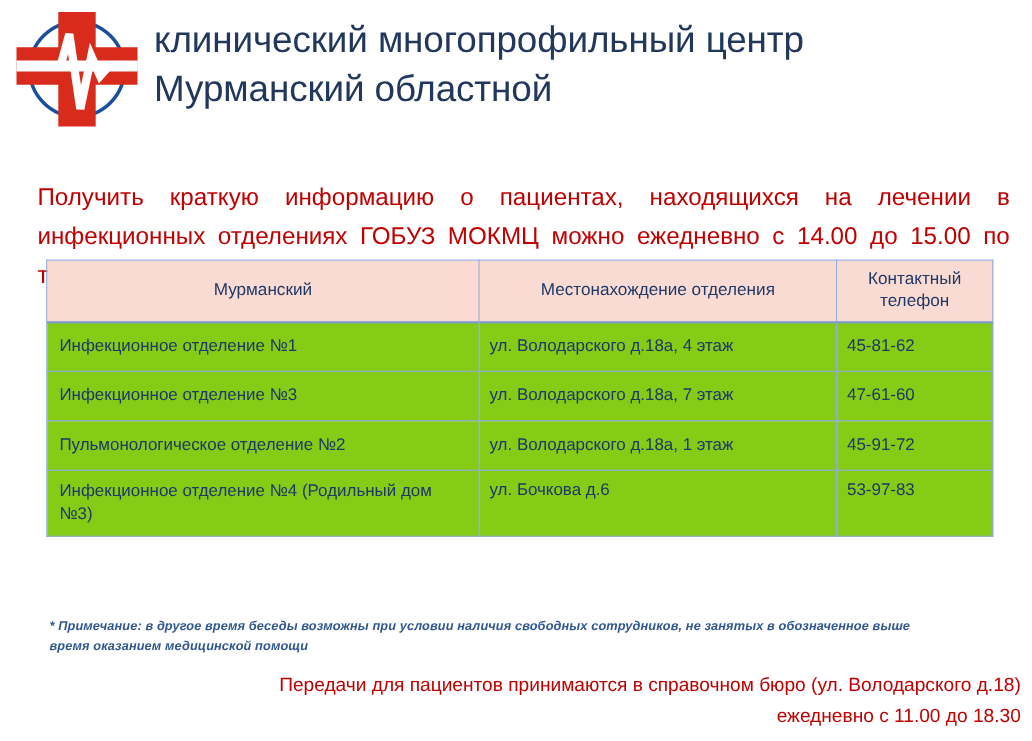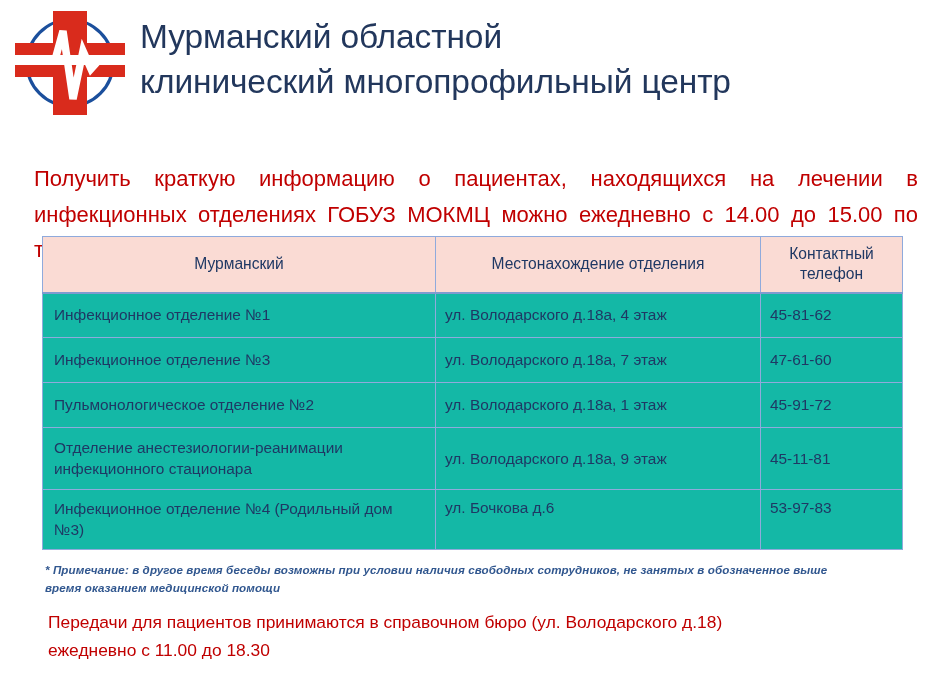--- a/index.html
+++ b/index.html
@@ -90,21 +90,21 @@
   .info-table thead th {
     background: #FADBD4;
     text-align: center;
     font-weight: 400;
     font-size: 15.6px;
     height: 56px;
     line-height: 1.3;
     border-bottom: 2px solid #7E9BD0;
   }
   .info-table tbody td {
-    background: #14b8a6;
+    background: #84cc16;
     height: 45px;
   }
   .info-table tbody td.dept {
     text-align: left;
     padding-left: 11px;
     line-height: 1.35;
   }
   .info-table tbody td.loc,
   .info-table tbody td.tel {
     text-align: left;
@@ -132,20 +132,21 @@
 
   
   .footer-note {
     position: absolute;
     left: 48px;
     top: 609px;
     width: 880px;
     color: #C00000;
     font-size: 17.4px;
     line-height: 1.58;
+    text-align: right;
   }
   .footer-note .line { display: block; }
 </style>
 </head>
 <body>
 
 <div class="header">
 
   <div class="logo-wrap">
     <span>
@@ -156,22 +157,22 @@
         <path d="M42 4 H76 V36 H114 V70 H76 V108 H42 V70 H4 V36 H42 Z" fill="#D92B1C"></path>
 
         <path d="M4 48 H114 V58 H4 Z" fill="#ffffff"></path>
 
         <path d="M6 53 L44 53 L52 24 L62 92 L72 44 L80 62 L88 53 L114 53" fill="none" stroke="#ffffff" stroke-width="7.5" stroke-linejoin="miter" stroke-linecap="butt"></path>
       </svg>
     </span>
   </div>
 
   <div class="org-title">
+    <span class="line">клинический многопрофильный центр</span>
     <span class="line">Мурманский областной</span>
-    <span class="line">клинический многопрофильный центр</span>
   </div>
 
 </div>
 
 <p class="intro">Получить краткую информацию о пациентах, находящихся на лечении в инфекционных отделениях ГОБУЗ МОКМЦ можно ежедневно с 14.00 до 15.00 по телефонам:</p>
 
 <table class="info-table">
   <colgroup>
     <col class="c1">
       <col class="c2">
@@ -197,25 +198,20 @@
       <td class="loc">ул. Володарского д.18а, 7 этаж</td>
       <td class="tel">47-61-60</td>
     </tr>
 
     <tr>
       <td class="dept">Пульмонологическое отделение №2</td>
       <td class="loc">ул. Володарского д.18а, 1 этаж</td>
       <td class="tel">45-91-72</td>
     </tr>
 
-    <tr class="tall">
-      <td class="dept">Отделение анестезиологии-реанимации инфекционного стационара</td>
-      <td class="loc">ул. Володарского д.18а, 9 этаж</td>
-      <td class="tel">45-11-81</td>
-    </tr>
 
     <tr class="tall-5">
       <td class="dept">Инфекционное отделение №4 (Родильный дом №3)</td>
       <td class="loc">ул. Бочкова д.6</td>
       <td class="tel">53-97-83</td>
     </tr>
 
   </tbody>
 </table>
 

